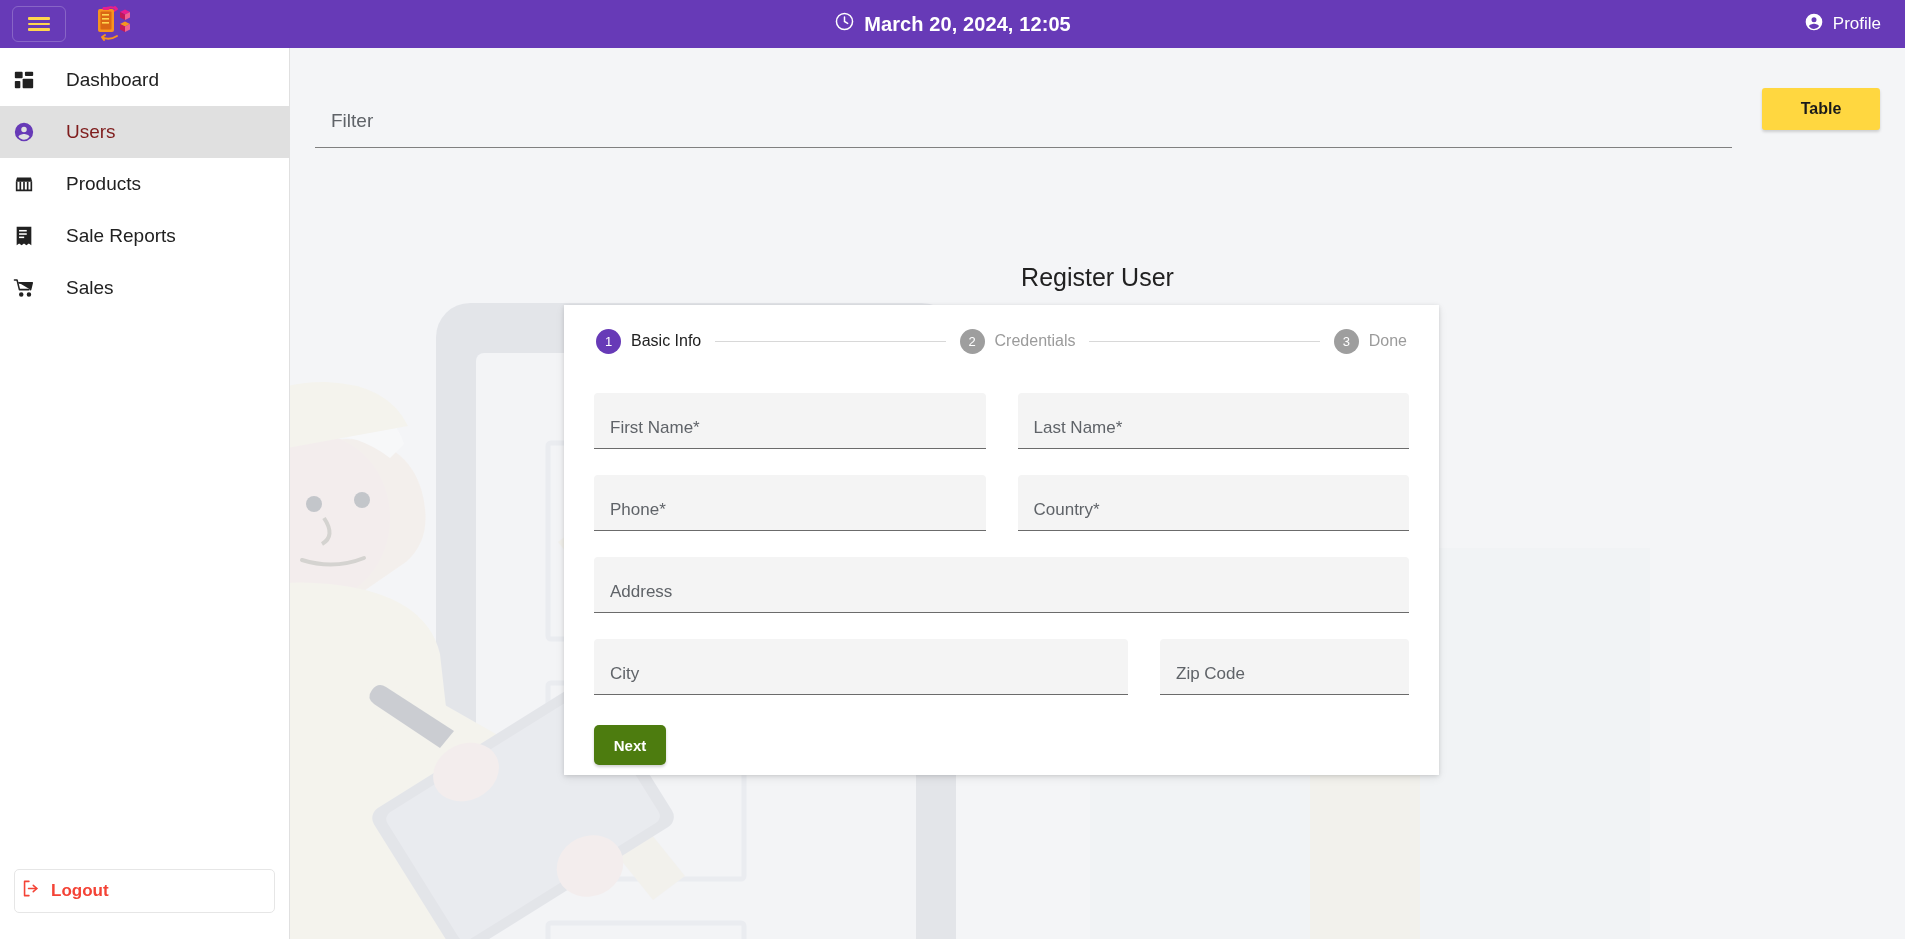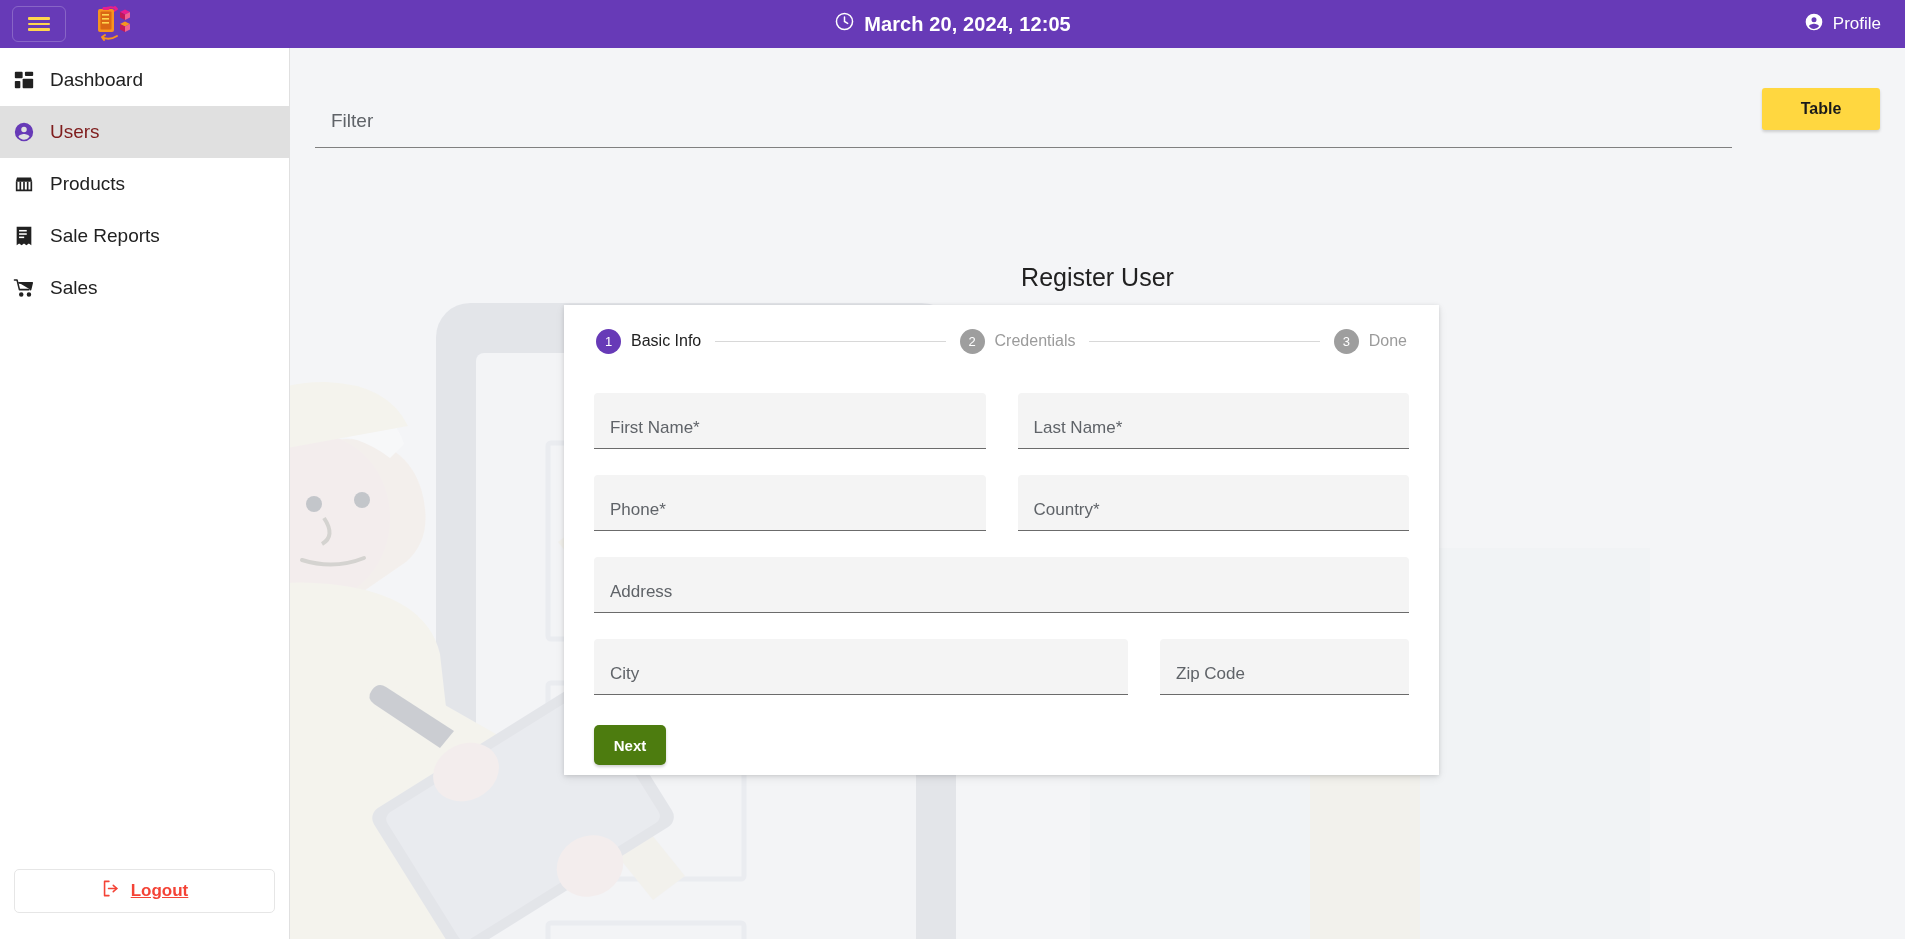--- a/index.html
+++ b/index.html
@@ -66,41 +66,40 @@
     background: #ffffff;
     border-right: 1px solid #e0e0e0;
     z-index: 30;
     display: flex; flex-direction: column;
   }
   .nav-list { padding-top: 6px; flex: 0 0 auto; }
   .nav-item {
     height: 52px;
     display: flex; align-items: center;
     padding-left: 10px;
-    gap: 12px;
+    gap: 28px;
     cursor: pointer;
     color: #212121;
     font-size: 19px;
   }
   .nav-item .nic { width: 28px; display:flex; align-items:center; justify-content:center; }
   .nav-item.active { background: #e0e0e0; color: #7f1d1d; }
   .nav-item.active .nic svg { fill: #673AB7; }
   .nav-spacer { flex: 1 1 auto; }
   .logout-wrap { padding: 0 14px 26px 14px; }
   .logout-btn {
     width: 100%; height: 44px;
     border: 1px solid #e6e6e6;
     border-radius: 5px;
     background: #fff;
     color: #F44336;
     font-size: 17px; font-weight: bold;
-    display: flex; align-items: center; justify-content: center; gap: 11px;
+    display: flex; align-items: center; gap: 11px;
     cursor: pointer;
     font-family: "Liberation Sans", sans-serif;
-    text-decoration: underline;
   }
 
   
   .main {
     position: absolute; top: 48px; left: 290px;
     width: 1615px; height: 891px;
     background: #f4f5f7;
     overflow: hidden;
   }
 

